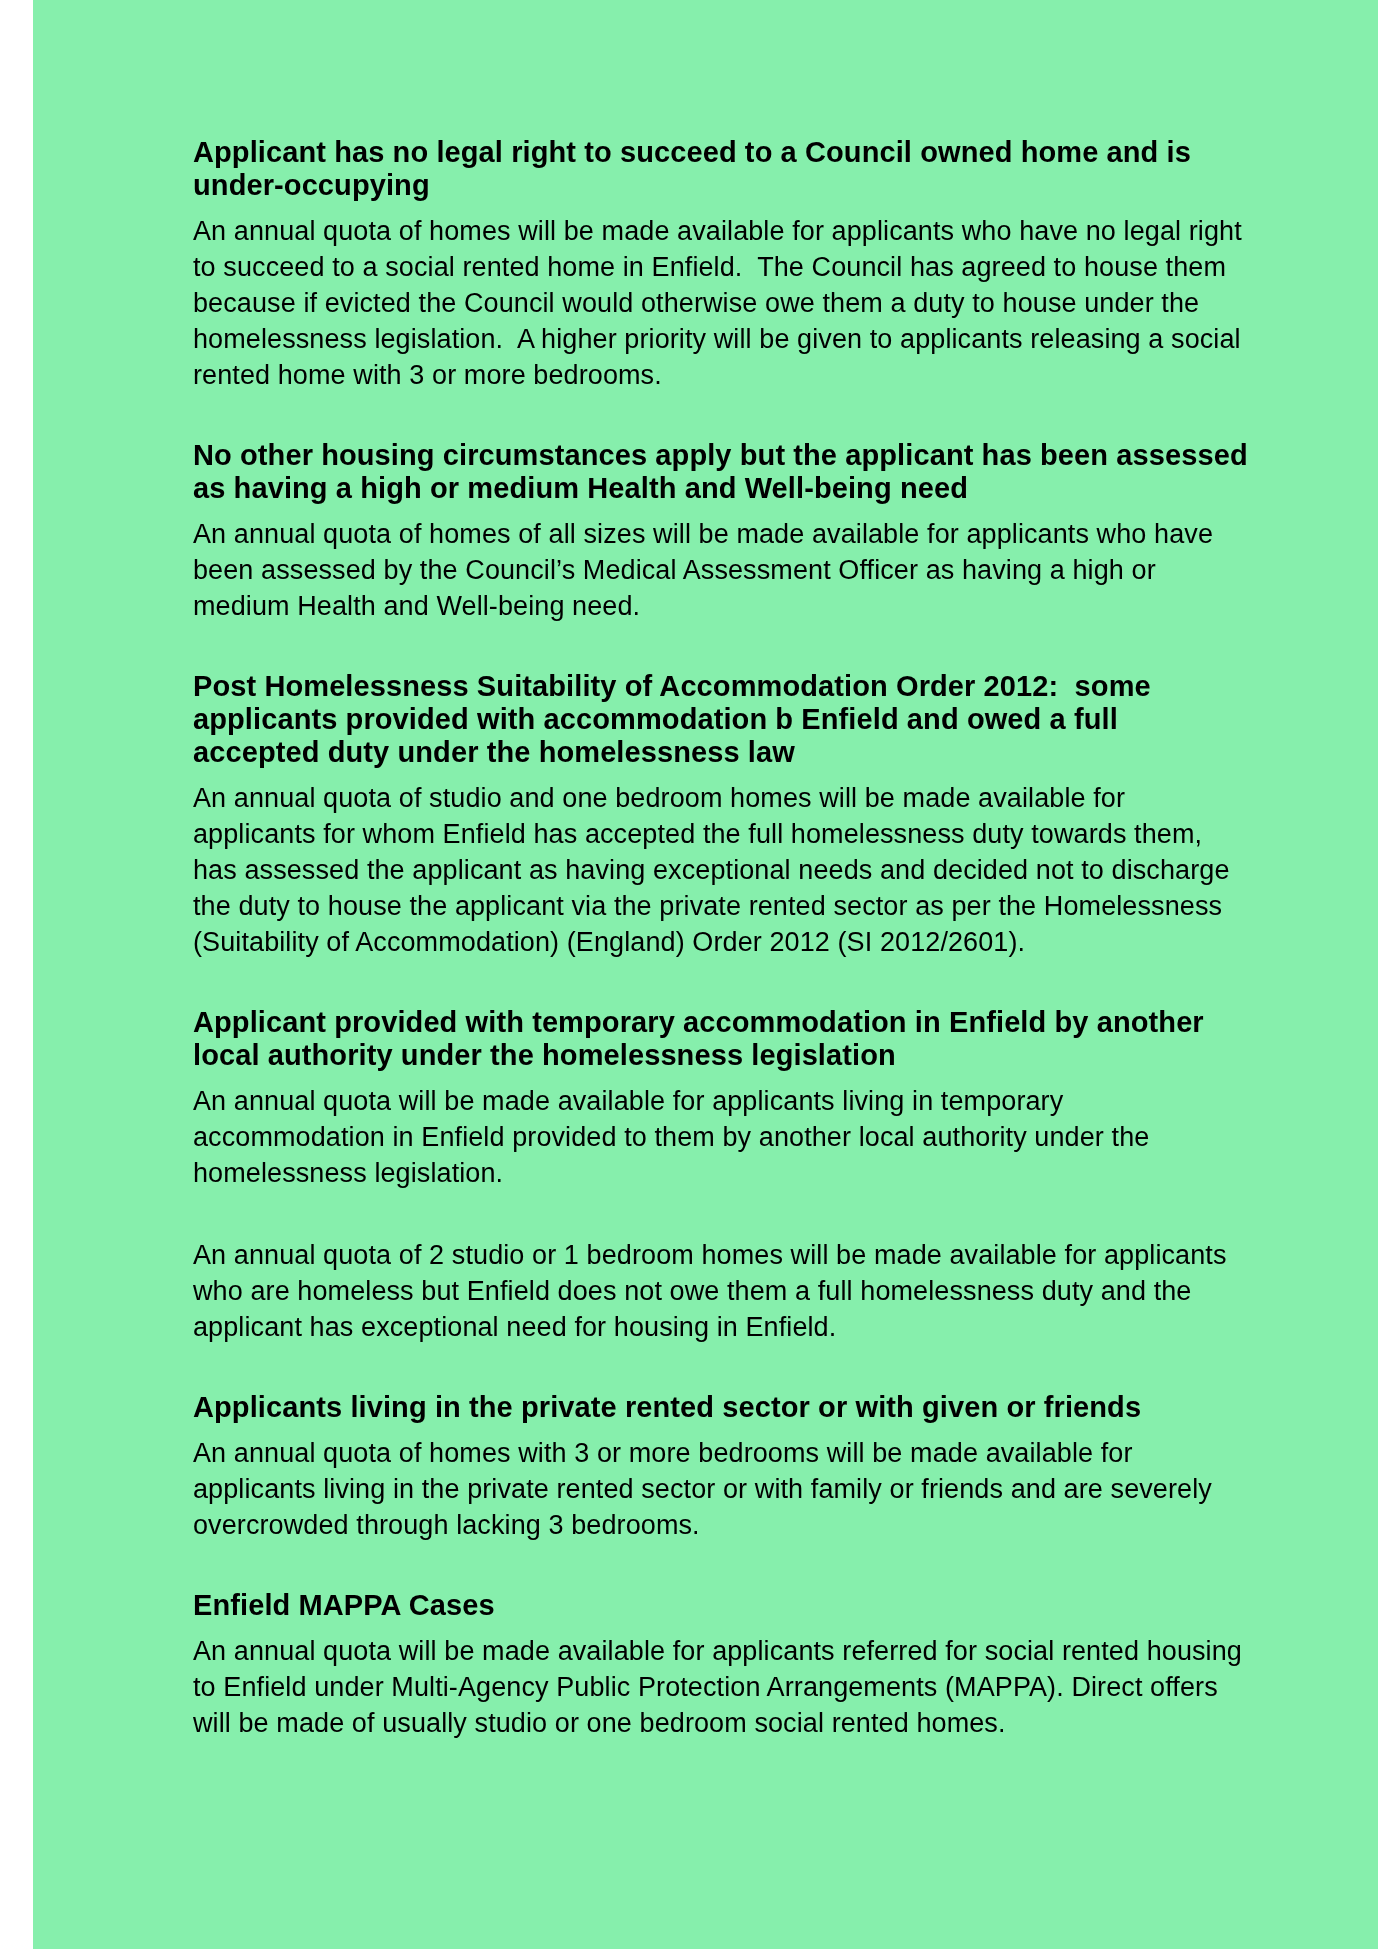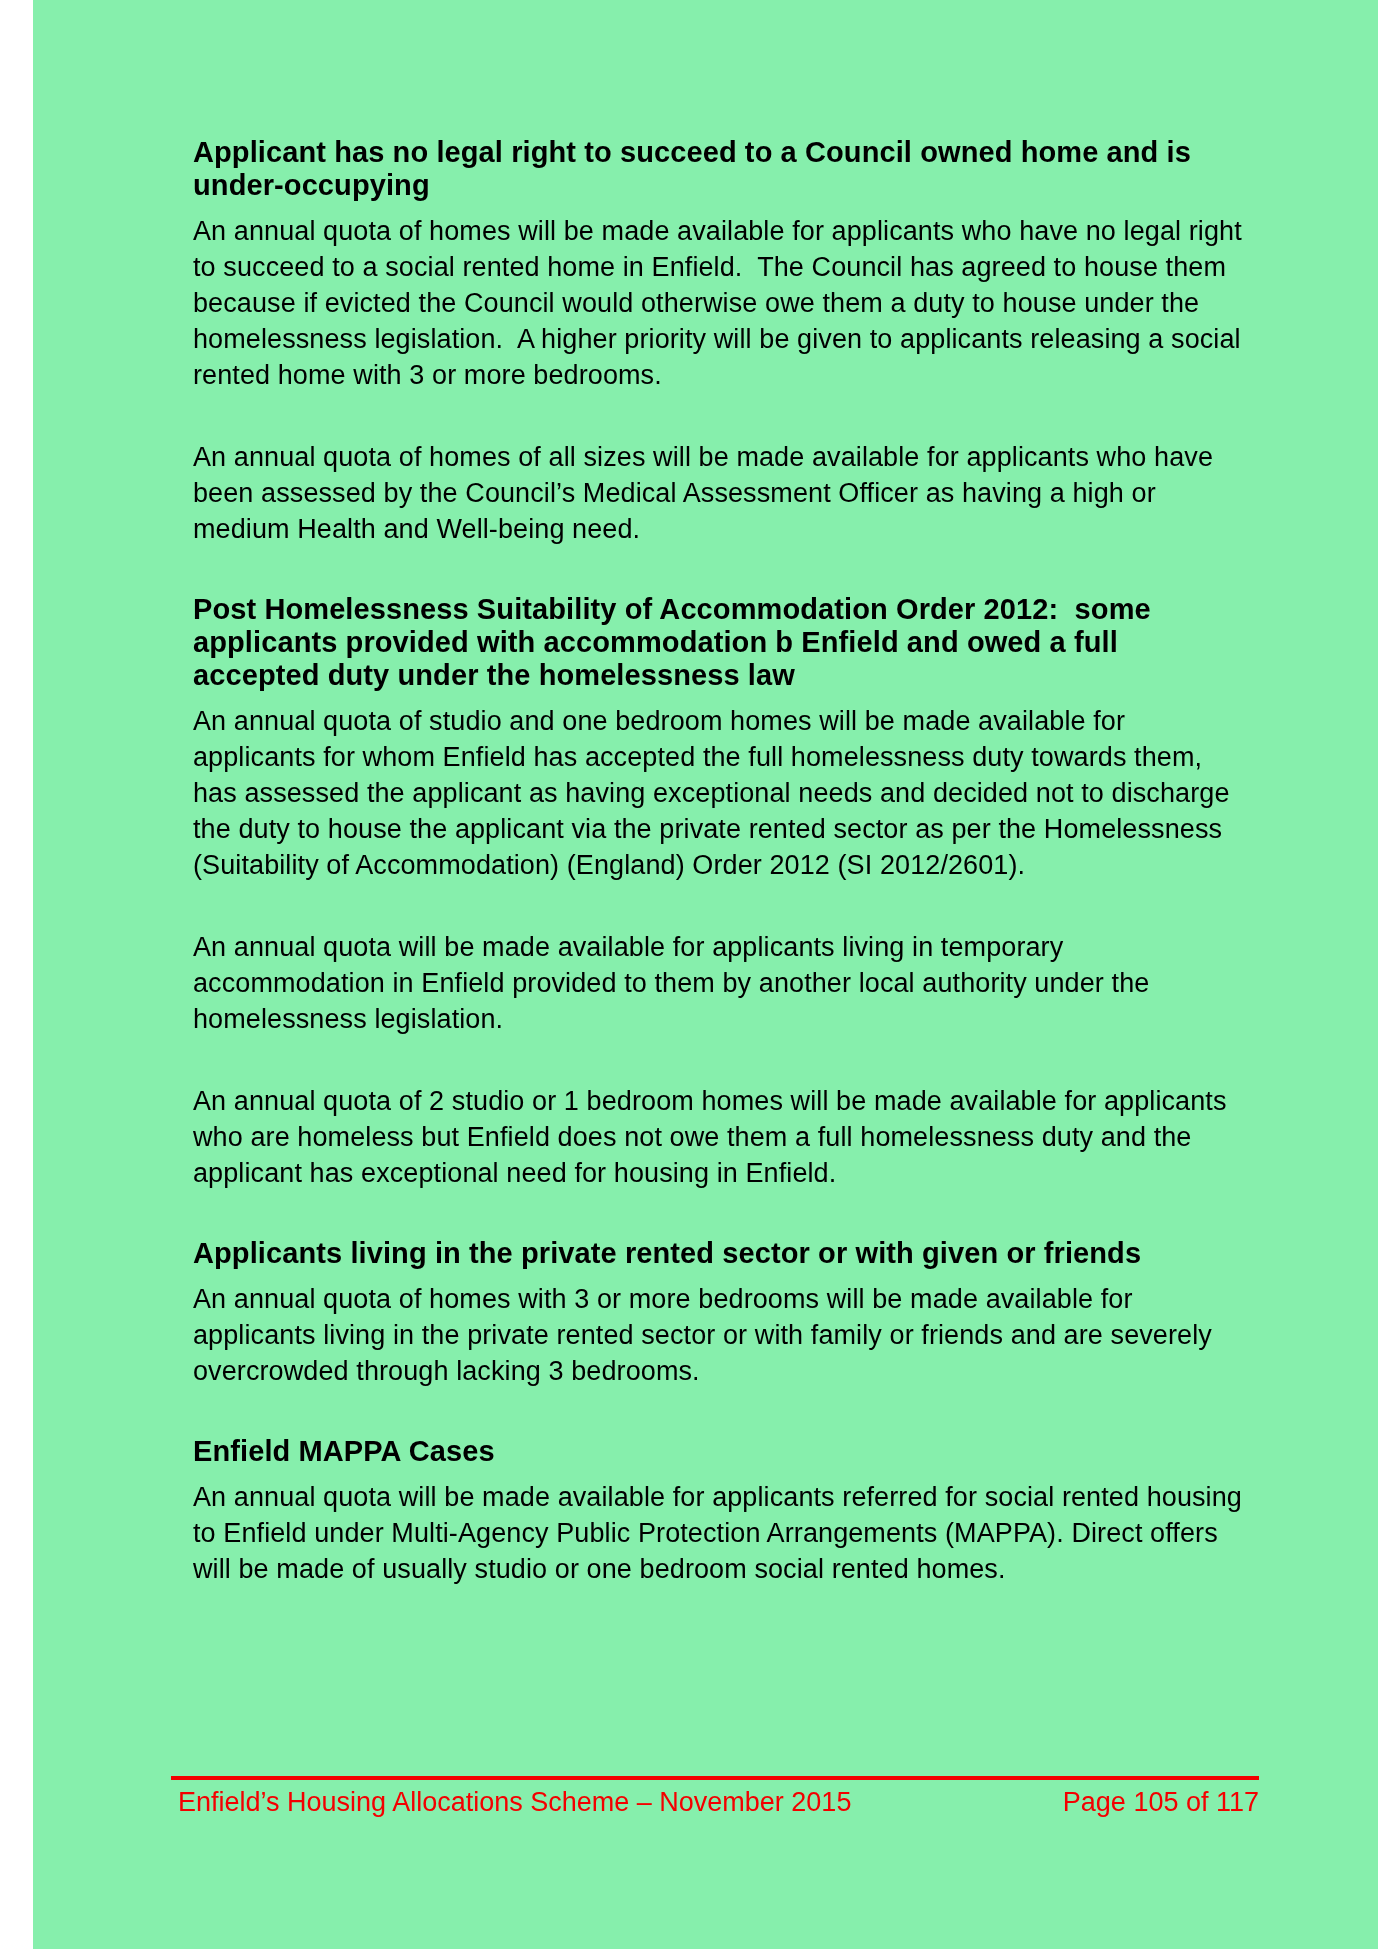--- a/index.html
+++ b/index.html
@@ -73,46 +73,44 @@
 <div class="page">
 
   <div class="content">
 
     <div class="section">
       <h2>Applicant has no legal right to succeed to a Council owned home and is under-occupying</h2>
       <p>An annual quota of homes will be made available for applicants who have no legal right to succeed to a social rented home in Enfield.  The Council has agreed to house them because if evicted the Council would otherwise owe them a duty to house under the homelessness legislation.  A higher priority will be given to applicants releasing a social rented home with 3 or more bedrooms.</p>
     </div>
 
     <div class="section">
+      <h2>No other housing circumstances apply but the applicant has been assessed as having a high or medium Health and Well-being need</h2>
       <p>An annual quota of homes of all sizes will be made available for applicants who have been assessed by the Council’s Medical Assessment Officer as having a high or medium Health and Well-being need.</p>
     </div>
 
     <div class="section">
       <h2>Post Homelessness Suitability of Accommodation Order 2012:  some applicants provided with accommodation b Enfield and owed a full accepted duty under the homelessness law</h2>
       <p>An annual quota of studio and one bedroom homes will be made available for applicants for whom Enfield has accepted the full homelessness duty towards them, has assessed the applicant as having exceptional needs and decided not to discharge the duty to house the applicant via the private rented sector as per the Homelessness (Suitability of Accommodation) (England) Order 2012 (SI 2012/2601).</p>
     </div>
 
     <div class="section">
+      <h2>Applicant provided with temporary accommodation in Enfield by another local authority under the homelessness legislation</h2>
       <p>An annual quota will be made available for applicants living in temporary accommodation in Enfield provided to them by another local authority under the homelessness legislation.</p>
     </div>
 
     <div class="section">
       <p>An annual quota of 2 studio or 1 bedroom homes will be made available for applicants who are homeless but Enfield does not owe them a full homelessness duty and the applicant has exceptional need for housing in Enfield.</p>
     </div>
 
     <div class="section">
       <h2>Applicants living in the private rented sector or with given or friends</h2>
       <p>An annual quota of homes with 3 or more bedrooms will be made available for applicants living in the private rented sector or with family or friends and are severely overcrowded through lacking 3 bedrooms.</p>
     </div>
 
     <div class="section">
       <h2>Enfield MAPPA Cases</h2>
       <p>An annual quota will be made available for applicants referred for social rented housing to Enfield under Multi-Agency Public Protection Arrangements (MAPPA). Direct offers will be made of usually studio or one bedroom social rented homes.</p>
     </div>
 
   </div>
 
-  <div class="footer">
-    <span class="footer-left">Enfield’s Housing Allocations Scheme – November 2015</span>
-    <span class="footer-right">Page 105 of 117</span>
-  </div>
 
 </div>
 
 </body></html>

